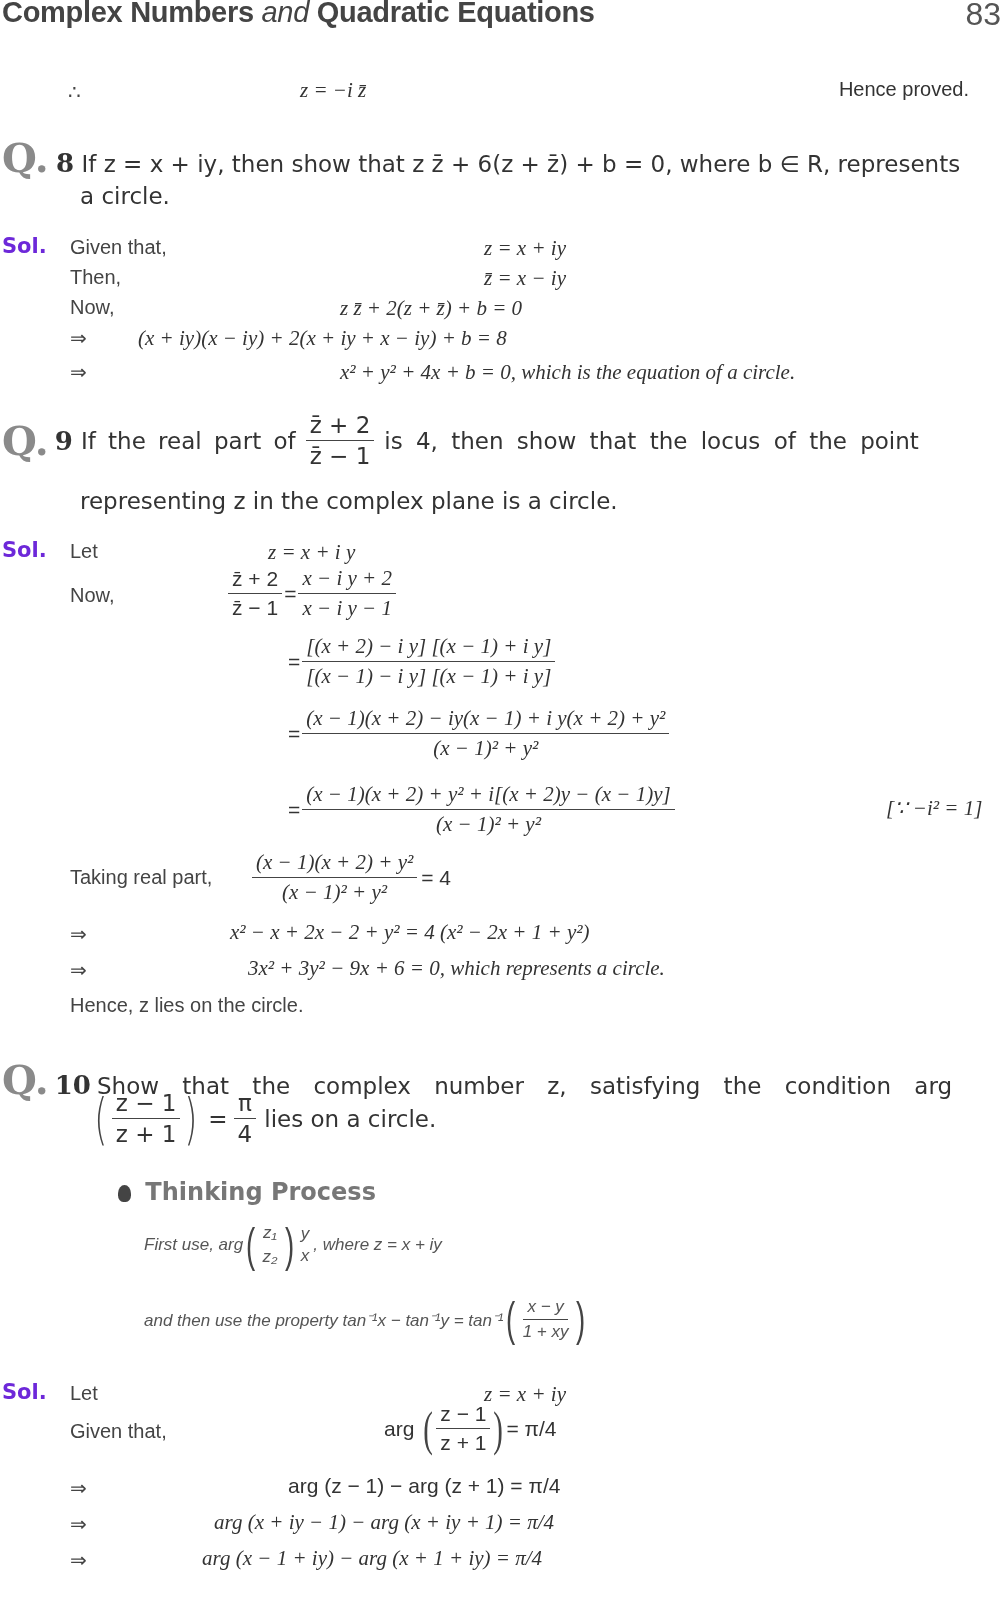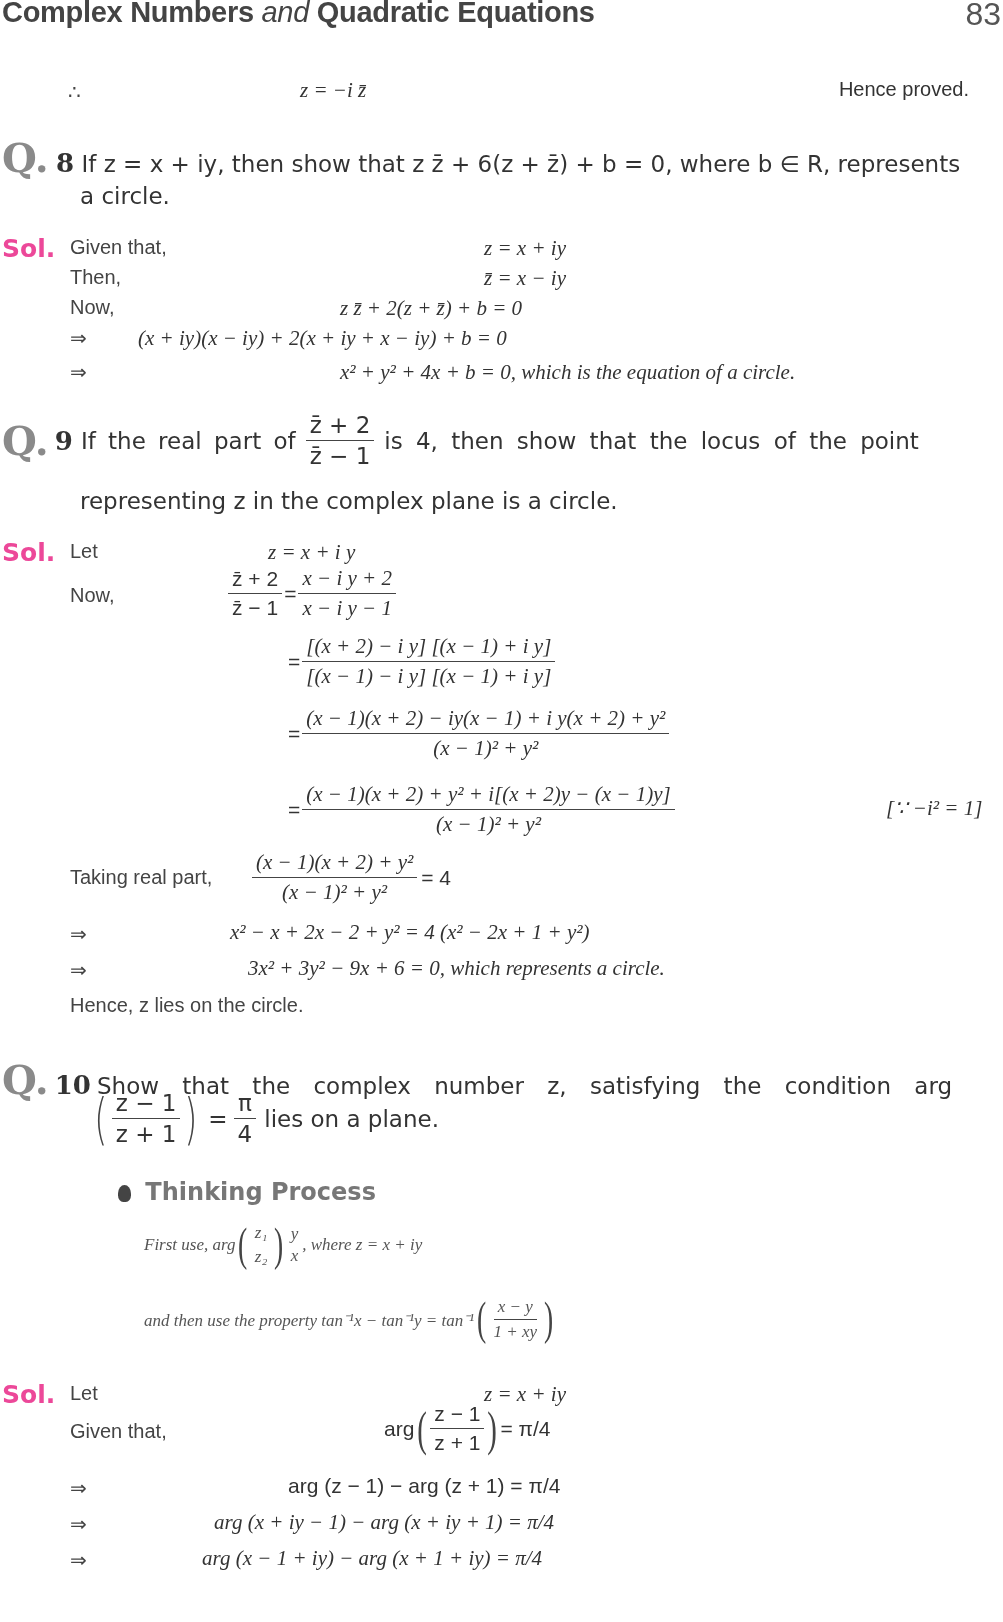--- a/index.html
+++ b/index.html
@@ -5,32 +5,32 @@
   html, body { margin:0; padding:0; background:#ffffff; }
   body { width:1003px; height:1622px; position:relative; overflow:hidden; color:#3a3a3a;
          font-family:"Liberation Sans", sans-serif; }
   .abs { position:absolute; white-space:nowrap; }
   .header-title { left:2px; top:-4px; font-family:"Liberation Sans", sans-serif; font-size:29px; font-weight:bold; color:#444; letter-spacing:-0.3px; }
   .header-title .and { font-weight:normal; font-style:italic; }
   .page-no { right:2px; top:-4px; font-size:32px; color:#555; font-weight:300; }
   .q-block { font-family:"DejaVu Sans", sans-serif; font-size:23px; color:#333; }
   .q-mark { font-family:"DejaVu Serif", serif; font-weight:bold; font-size:40px; color:#8a8a8a; }
   .q-num { font-family:"DejaVu Serif", serif; font-weight:bold; font-size:26px; color:#333; }
-  .sol-mark { font-family:"DejaVu Sans", sans-serif; font-weight:bold; font-size:25px; color:#ec4899; }
+  .sol-mark { font-family:"DejaVu Sans", sans-serif; font-weight:bold; font-size:21px; color:#6d28d9; }
   .body-text { font-size:20px; color:#444; }
   .math { font-family:"Liberation Serif", serif; font-style:italic; font-size:21px; color:#333; }
   .math .up { font-style:normal; font-family:"Liberation Sans", sans-serif; }
   .frac { display:inline-flex; flex-direction:column; align-items:center; vertical-align:middle; }
   .frac .num { border-bottom:1.5px solid #444; padding:0 4px 2px 4px; }
   .frac .den { padding:2px 4px 0 4px; }
   .paren-big { font-size:56px; font-weight:100; font-style:normal; vertical-align:middle; line-height:1; transform:scaleX(0.6); display:inline-block; color:#444; }
   .arrow { font-size:20px; color:#444; }
   .thinking-title { font-family:"DejaVu Sans", sans-serif; font-size:24px; color:#777; font-weight:bold; }
   .bulb { display:inline-block; width:13px; height:17px; background:#444; border-radius:50% 50% 40% 40%; vertical-align:middle; margin-right:6px; }
-  .thinking-text { font-family:Liberation Serif, serif; font-style:italic; font-size:17px; color:#555; }
+  .thinking-text { font-family:Liberation Sans, sans-serif; font-style:italic; font-size:17px; color:#555; }
   .small-frac { font-size:17px; }
 </style>
 </head>
 <body>
 
 <div class="abs header-title">
   <span>Complex Numbers</span>
   <span class="and">and</span>
   <span>Quadratic Equations</span>
 </div>
@@ -48,21 +48,21 @@
 <div class="abs q-block" style="left:80px; top:183px;">a circle.</div>
 
 <div class="abs sol-mark" style="left:2px; top:234px;">Sol.</div>
 <div class="abs body-text" style="left:70px; top:236px;">Given that,</div>
 <div class="abs math" style="left:484px; top:236px;">z = x + iy</div>
 <div class="abs body-text" style="left:70px; top:266px;">Then,</div>
 <div class="abs math" style="left:484px; top:266px;">z̄ = x − iy</div>
 <div class="abs body-text" style="left:70px; top:296px;">Now,</div>
 <div class="abs math" style="left:340px; top:296px;">z z̄ + 2(z + z̄) + b = 0</div>
 <div class="abs arrow" style="left:70px; top:326px;">⇒</div>
-<div class="abs math" style="left:138px; top:326px;">(x + iy)(x − iy) + 2(x + iy + x − iy) + b = 0</div>
+<div class="abs math" style="left:138px; top:326px;">(x + iy)(x − iy) + 2(x + iy + x − iy) + b = 8</div>
 <div class="abs arrow" style="left:70px; top:360px;">⇒</div>
 <div class="abs math" style="left:340px; top:360px;">x² + y² + 4x + b = 0, which is the equation of a circle.</div>
 
 <div class="abs q-block" style="left:2px; top:412px; display:flex; align-items:center;">
   <span class="q-mark">Q.</span>
   <span class="q-num" style="margin:0 8px 0 6px;">9</span>
   <span style="word-spacing:5px;">If the real part of</span>
   <span class="frac" style="margin:0 10px;">
     <span class="num">z̄ + 2</span>
     <span class="den">z̄ − 1</span>
@@ -138,21 +138,21 @@
   <span class="frac">
     <span class="num">z − 1</span>
     <span class="den">z + 1</span>
   </span>
   <span class="paren-big">)</span>
   <span style="margin:0 6px;">=</span>
   <span class="frac">
     <span class="num">π</span>
     <span class="den">4</span>
   </span>
-  <span style="margin-left:8px;">lies on a plane.</span>
+  <span style="margin-left:8px;">lies on a circle.</span>
 </div>
 
 <div class="abs thinking-title" style="left:118px; top:1178px;">
   <span class="bulb"></span>
   <span>Thinking Process</span>
 </div>
 
 <div class="abs thinking-text" style="left:144px; top:1222px; display:flex; align-items:center;">
   <span>First use, arg</span>
   <span class="paren-big" style="font-size:46px;">(</span>
@@ -177,21 +177,21 @@
   </span>
   <span class="paren-big" style="font-size:46px;">)</span>
 </div>
 
 <div class="abs sol-mark" style="left:2px; top:1380px;">Sol.</div>
 <div class="abs body-text" style="left:70px; top:1382px;">Let</div>
 <div class="abs math" style="left:484px; top:1382px;">z = x + iy</div>
 
 <div class="abs body-text" style="left:70px; top:1420px;">Given that,</div>
 <div class="abs math" style="left:384px; top:1402px; display:flex; align-items:center;">
-  <span class="up" style="">arg</span>
+  <span class="up" style="margin-right:6px;">arg</span>
   <span class="paren-big" style="font-size:48px;">(</span>
   <span class="frac up">
     <span class="num">z − 1</span>
     <span class="den">z + 1</span>
   </span>
   <span class="paren-big" style="font-size:48px;">)</span>
   <span class="up">= π/4</span>
 </div>
 
 <div class="abs arrow" style="left:70px; top:1476px;">⇒</div>

